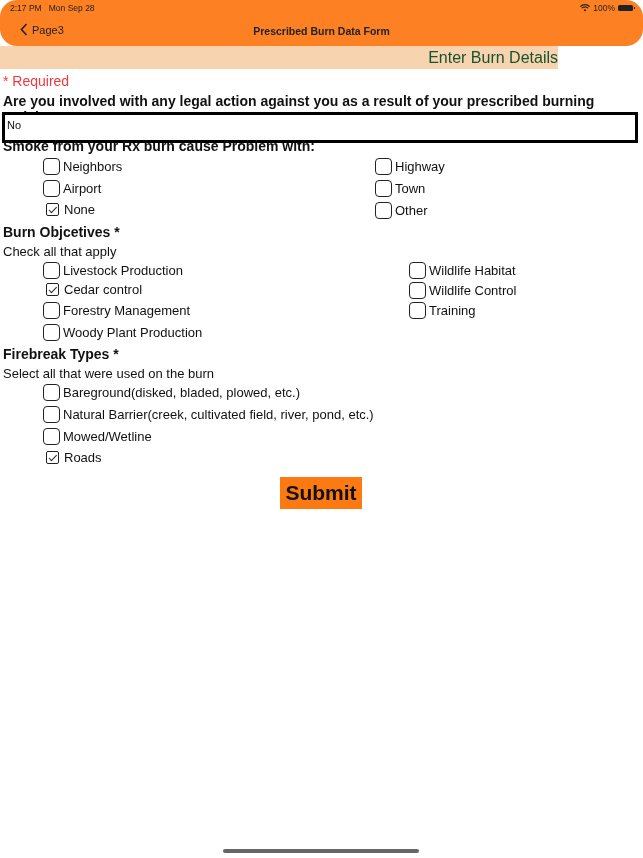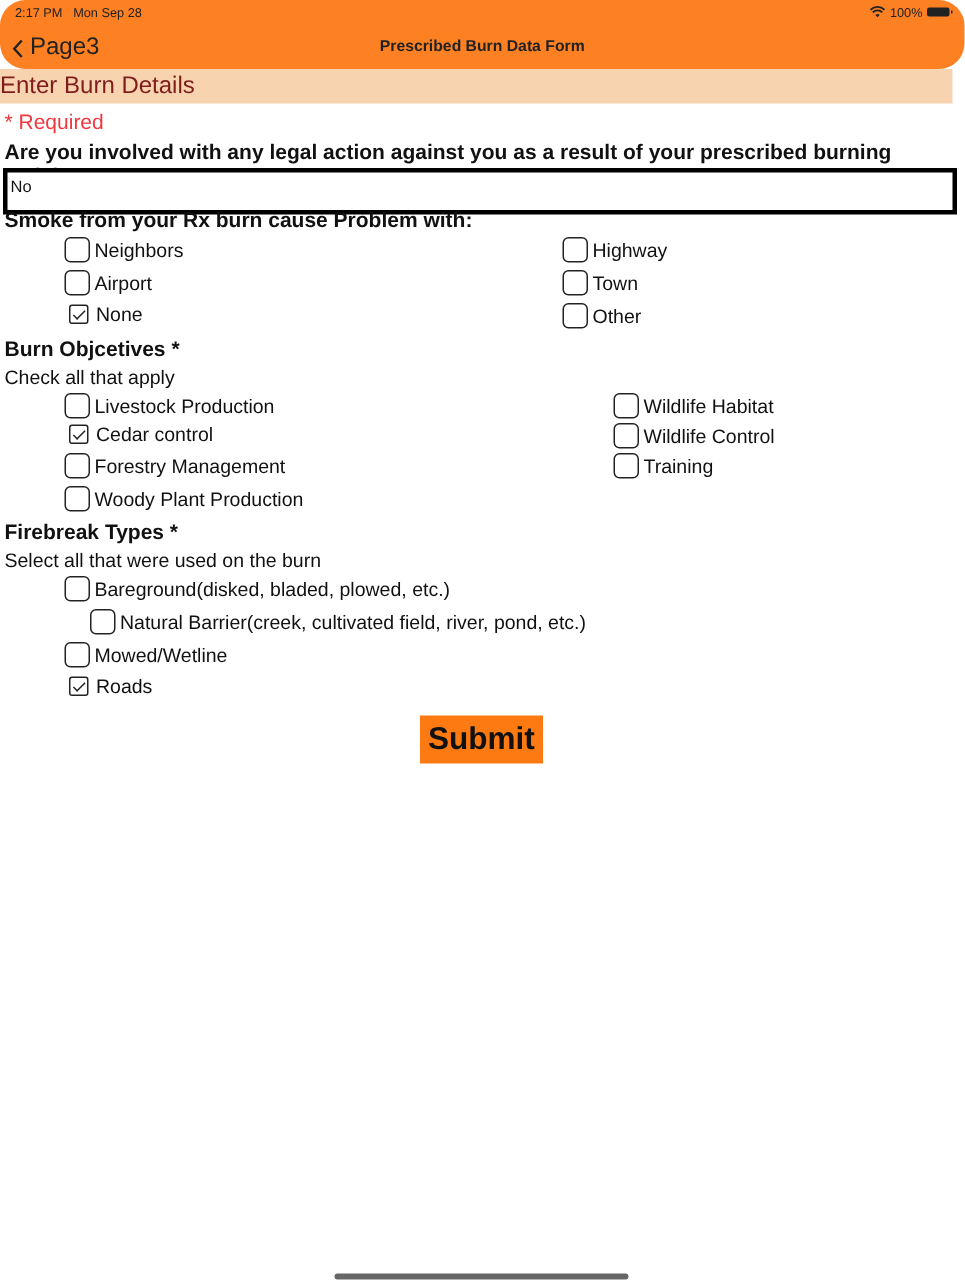--- a/index.html
+++ b/index.html
@@ -5,23 +5,23 @@
   html, body { margin: 0; padding: 0; }
   body {
     width: 643px; height: 858px; background: #ffffff; position: relative; overflow: hidden;
     font-family: "Liberation Sans", sans-serif; color: #111;
   }
   .topbar { position: absolute; left: 0; top: 0; width: 643px; height: 46px; background: #fd8023; border-radius: 17px; }
   .status-time { position: absolute; left: 10px; top: 3px; font-size: 8.5px; color: #222; }
   .status-right { position: absolute; right: 10px; top: 3px; font-size: 8.5px; color: #222; display: flex; align-items: center; gap: 3px; }
   .battery { width: 15px; height: 6px; background: #222; border-radius: 1.5px; position: relative; }
   .battery::after { content: ""; position: absolute; right: -2px; top: 2px; width: 1px; height: 2px; background: #222; }
-  .nav-back { position: absolute; left: 8px; top: 23px; display: flex; align-items: center; gap: 4px; font-size: 16px; color: #222; cursor: pointer; }
+  .nav-back { position: absolute; left: 20px; top: 23px; display: flex; align-items: center; gap: 4px; font-size: 11px; color: #222; cursor: pointer; }
   .nav-title { position: absolute; left: 0; width: 643px; top: 25px; text-align: center; font-size: 10.5px; font-weight: bold; color: #222; }
-  .subheader { position: absolute; left: 0; top: 46px; width: 635px; height: 23px; background: #f7d3b0; text-align: left; font-size: 16px; line-height: 23px; color: #7f1d1d; }
+  .subheader { position: absolute; left: 0; top: 46px; width: 558px; height: 23px; background: #f7d3b0; text-align: right; font-size: 16px; line-height: 23px; color: #14532d; }
   .required { position: absolute; left: 3px; top: 73px; font-size: 14px; color: #f2383e; }
   .q1 { position: absolute; left: 3px; top: 93px; font-size: 14px; font-weight: bold; }
   .answer-box { position: absolute; left: 2px; top: 112px; width: 636px; height: 31px; border: 3px solid #000000; font-size: 11px; line-height: 21px; padding-left: 2px; box-sizing: border-box; background: #fff; }
   .sec-title { position: absolute; left: 3px; font-size: 14px; font-weight: bold; }
   .sec-sub { position: absolute; left: 3px; font-size: 13px; }
   .cb { position: absolute; display: flex; align-items: center; font-size: 13px; cursor: pointer; padding-left: 40px; }
   .box { width: 17px; height: 17px; border: 1.6px solid #222; border-radius: 4px; box-sizing: border-box; margin-right: 3px; }
   .box.checked { width: 13px; height: 13px; border: 1.2px solid #222; border-radius: 2px; margin: 0 5px 0 3px; position: relative; }
   .box.checked::after { content: ""; position: absolute; left: 3.5px; top: 1px; width: 3px; height: 6.5px; border-right: 1.3px solid #222; border-bottom: 1.3px solid #222; transform: rotate(45deg); }
   .submit { position: absolute; left: 280px; top: 477px; width: 82px; height: 32px; background: #fd7a12; color: #111; font-size: 21px; font-weight: bold; text-align: center; line-height: 32px; cursor: pointer; }
@@ -115,21 +115,21 @@
     <span>Training</span>
   </div>
 
 <div class="sec-title" style="top:346px">Firebreak Types *</div>
 <div class="sec-sub" style="top:366px">Select all that were used on the burn</div>
 
 <div class="cb" style="left:3px;top:384px">
     <span class="box"></span>
     <span>Bareground(disked, bladed, plowed, etc.)</span>
   </div>
-<div class="cb" style="left:20px;top:406px">
+<div class="cb" style="left:3px;top:406px">
     <span class="box"></span>
     <span>Natural Barrier(creek, cultivated field, river, pond, etc.)</span>
   </div>
 <div class="cb" style="left:3px;top:428px">
     <span class="box"></span>
     <span>Mowed/Wetline</span>
   </div>
 <div class="cb" style="left:3px;top:450px">
     <span class="box checked"></span>
     <span>Roads</span>

